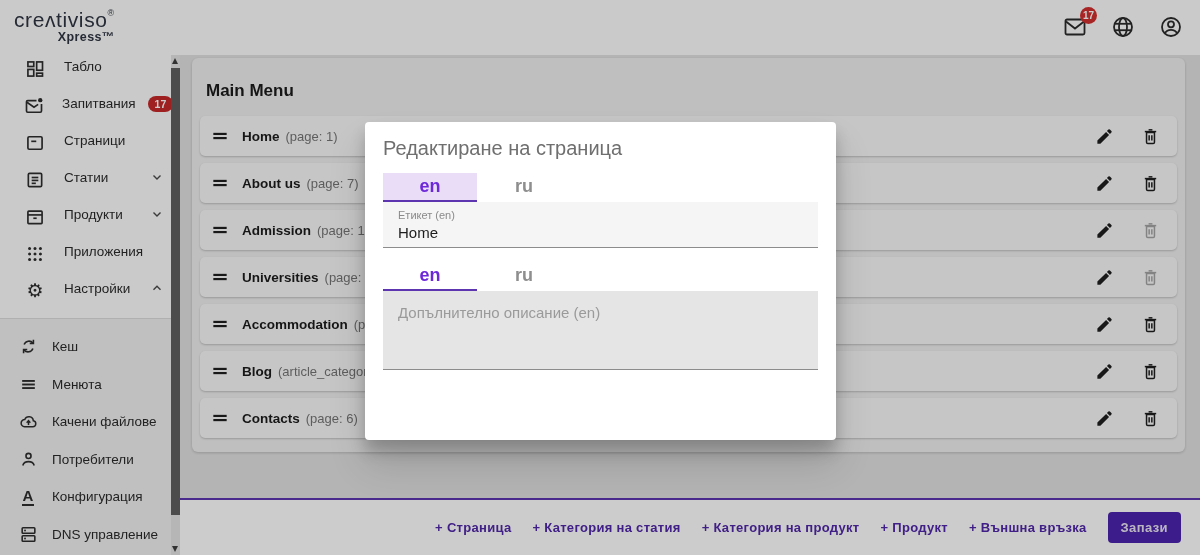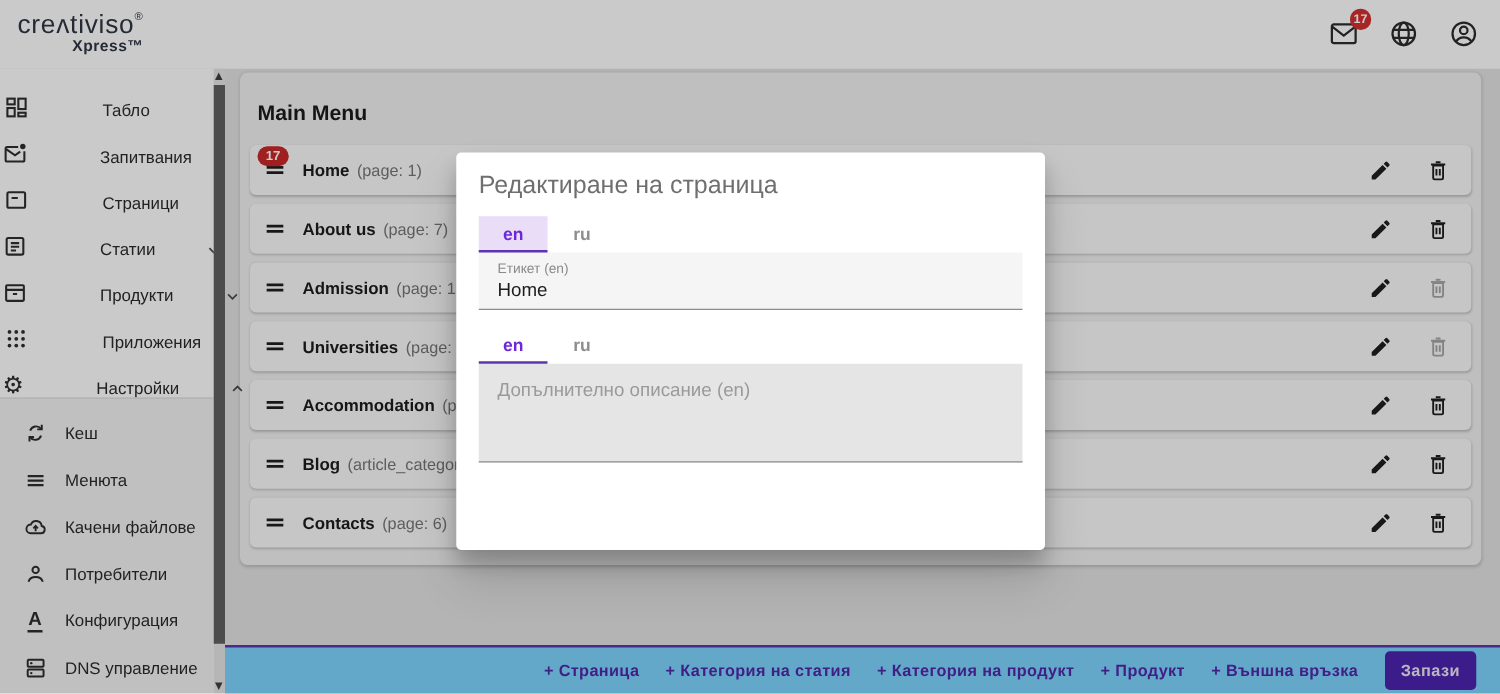--- a/index.html
+++ b/index.html
@@ -16,21 +16,21 @@
   .topbar-icons { position:absolute; right:16px; top:14px; display:flex; align-items:center; gap:22px; }
   .hicon { position:relative; width:26px; height:26px; display:flex; align-items:center; justify-content:center; cursor:pointer; }
   .hicon svg { width:24px; height:24px; }
   .badge-float { position:absolute; top:-7px; right:-9px; min-width:17px; height:17px; padding:0 3px;
     background:#d22f2f; color:#fff; border-radius:9px; font-size:10px; font-weight:700;
     display:flex; align-items:center; justify-content:center; }
 
   
   .sidebar { position:absolute; left:0; top:55px; bottom:0; width:180px; background:#fdfdfd; z-index:2; }
   .nav { padding-top:4px; }
-  .nav-item { height:37px; display:flex; align-items:flex-end; padding:0 10px 0 2px; cursor:pointer; color:#2e2e2e;gap:40px; }
+  .nav-item { height:37px; display:flex; align-items:flex-start; padding:0 10px 0 24px; cursor:pointer; color:#2e2e2e; }
   .nav-item .nicon { width:22px; display:flex; justify-content:center; }
   .nav-item svg { width:20px; height:20px; }
   .nav-label { margin-left:18px; font-size:13.5px; color:#2b2b2b; }
   .nav-badge { margin-left:12px; background:#c62828; color:#fff; border-radius:8px; font-size:10.5px; font-weight:700; padding:2px 7px; }
   .nav-chev { margin-left:auto; margin-right:6px; display:flex; }
   .nav-chev svg { width:14px; height:14px; }
   .gear-glyph { font-size:19px; line-height:1; color:#2e2e2e; }
   .submenu { background:#f1f1f1; border-top:1px solid #dddddd; padding-top:9px; position:absolute; top:263px; bottom:0; left:0; right:9px; }
   .sub-item { height:37.5px; display:flex; align-items:center; padding-left:18px; cursor:pointer; }
   .sub-item .nicon { width:20px; display:flex; justify-content:center; }
@@ -56,34 +56,34 @@
   .mrow-name { margin-left:12px; font-size:13.5px; font-weight:700; color:#1c1c1c; }
   .mrow-meta { margin-left:6px; font-size:13px; color:#757575; }
   .mrow-chev { margin-left:8px; display:flex; cursor:pointer; }
   .mrow-chev svg { width:15px; height:15px; }
   .mrow-actions { margin-left:auto; display:flex; align-items:center; gap:27px; padding-right:7px; }
   .act { display:flex; cursor:pointer; }
   .act svg { width:19px; height:19px; }
   .act.disabled svg { opacity:.38; }
 
   
-  .footer { position:absolute; left:180px; right:0; bottom:0; height:39px; background:#7dd3fc; border-top:2px solid #5e35b1;
+  .footer { position:absolute; left:180px; right:0; bottom:0; height:57px; background:#ffffff; border-top:2px solid #5e35b1;
     display:flex; align-items:center; justify-content:flex-end; gap:21px; padding-right:19px; z-index:2; }
   .fbtn { color:#5127a8; font-size:13px; font-weight:700; letter-spacing:.3px; cursor:pointer; white-space:nowrap; }
   .save-btn { background:#4b23ad; color:#e8e4f2; font-size:13px; font-weight:700; letter-spacing:.4px;
     border:none; border-radius:4px; padding:8px 13px; cursor:pointer; }
 
   
   .overlay { position:absolute; inset:0; background:rgba(0,0,0,.2); z-index:10; }
   .modal { position:absolute; left:365px; top:122px; width:471px; height:318px; background:#ffffff; border-radius:4px;
     box-shadow:0 11px 15px rgba(0,0,0,.2), 0 24px 38px rgba(0,0,0,.14); z-index:11; padding:0 18px; }
   .modal-title { margin-top:15px; font-size:20px; color:#6f6f6f; }
   .tabs { display:flex; margin-top:13px; }
-  .tab { width:55px; height:29px; display:flex; align-items:center; justify-content:center;
-    font-size:14px; font-weight:700; color:#8e8e8e; cursor:pointer; border-bottom:2px solid transparent; }
+  .tab { width:94px; height:29px; display:flex; align-items:center; justify-content:center;
+    font-size:18px; font-weight:700; color:#8e8e8e; cursor:pointer; border-bottom:2px solid transparent; }
   .tab.active { color:#6d28d9; border-bottom-color:#5e35b1; }
   .tab.active.filled { background:#e9ddf8; }
   .field { background:#f5f5f5; border-bottom:1px solid #8c8c8c; padding:7px 15px 6px; }
   .field-label { font-size:11px; color:#8a8a8a; }
   .field-input { display:block; width:100%; border:none; outline:none; background:transparent;
     font-family:"Liberation Sans", sans-serif; font-size:15px; color:#1d1d1d; margin-top:3px; padding:0; }
   .tabs2 { margin-top:14px; }
   .desc-area { display:block; width:100%; height:79px; background:#e5e5e5; border:none; border-bottom:1px solid #8c8c8c;
     outline:none; resize:none; font-family:"Liberation Sans", sans-serif; font-size:15px; color:#1d1d1d; padding:13px 15px; }
   .desc-area::placeholder { color:#9a9a9a; }

